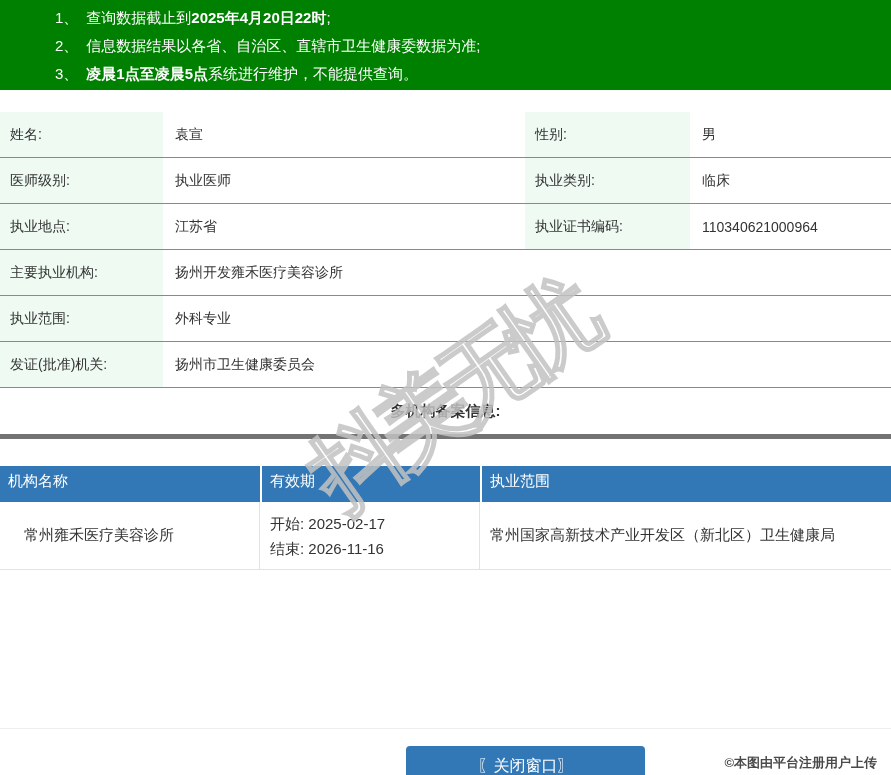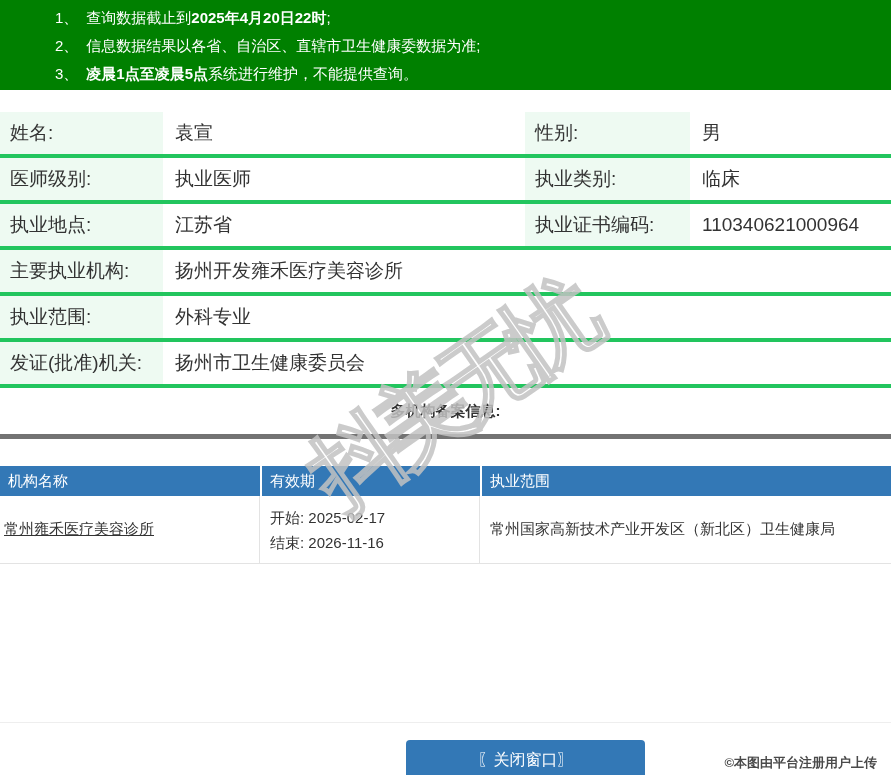--- a/index.html
+++ b/index.html
@@ -10,36 +10,36 @@
     color:#333;
   }
   
   .banner { background:#008000; height:90px; padding:4px 10px 0 55px; color:#fff; font-size:15px; }
   .notice-line { display:flex; line-height:28px; white-space:nowrap; }
   .notice-num { margin-right:8px; }
   .notice-line b { font-weight:bold; }
   
   .profile { margin-top:22px; }
   .p-row { display:grid; grid-template-columns:163px 362px 165px 201px; height:46px;
-           border-bottom:4px solid #22c55e; font-size:19px; }
+           border-bottom:1px solid #22c55e; font-size:14px; }
   .p-row--full { grid-template-columns:163px 1fr; }
   .p-label { background:#eefaf2; display:flex; align-items:center; padding-left:10px; }
   .p-value { display:flex; align-items:center; padding-left:12px; }
   
   .section-title { height:51px; border-bottom:5px solid #737373; display:flex;
                    align-items:center; justify-content:center; font-weight:bold; font-size:15px; }
   
   .filing { margin-top:27px; }
   .f-head { display:grid; grid-template-columns:260px 218px 409px; column-gap:2px; }
-  .f-hcell { background:#3378b6; color:#fff; height:30px; line-height:30px;
+  .f-hcell { background:#3378b6; color:#fff; height:36px; line-height:30px;
              padding-left:8px; font-size:15px; }
   .f-row { display:grid; grid-template-columns:260px 220px 411px; }
   .f-cell { border-bottom:1px solid #e3e3e3; height:68px; font-size:15px; }
   .f-cell--sep { border-right:1px solid #e3e3e3; }
-  .f-org { display:flex; align-items:center; padding-left:4px;text-decoration:underline; }
+  .f-org { display:flex; align-items:center; padding-left:24px; }
   .f-period { display:flex; flex-direction:column; justify-content:center;
               padding-left:10px; line-height:25px; }
   .f-auth { display:flex; align-items:center; padding-left:10px; }
   
   .spacer { height:158px; }
   .bottom-line { border-top:1px solid #eeeeee; }
   .button-row { margin-top:17px; padding-left:406px; }
   .close-btn { width:239px; height:40px; background:#3378b6; color:#fff; border:none;
                border-radius:4px; font-size:16px; font-family:inherit; cursor:pointer; display:block; }
   .credit { position:absolute; right:14px; bottom:3px; font-size:13px; font-weight:bold; color:#4a4a4a;

